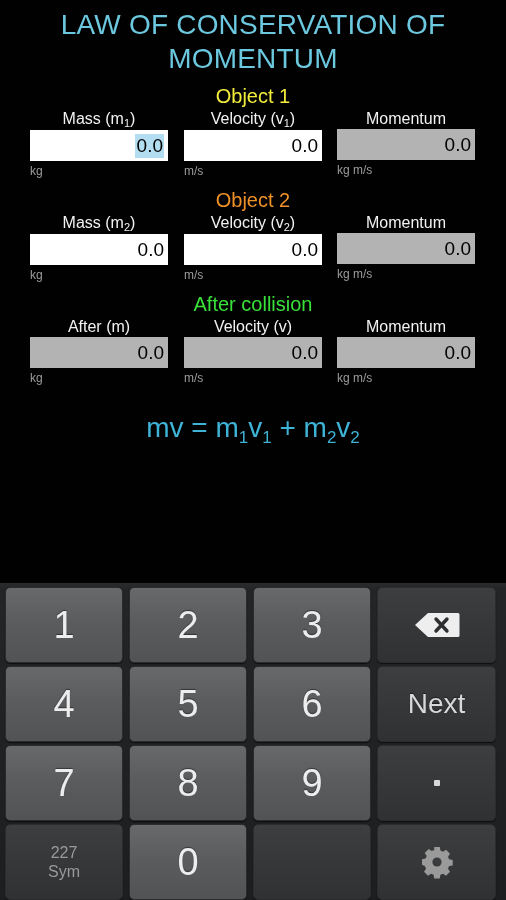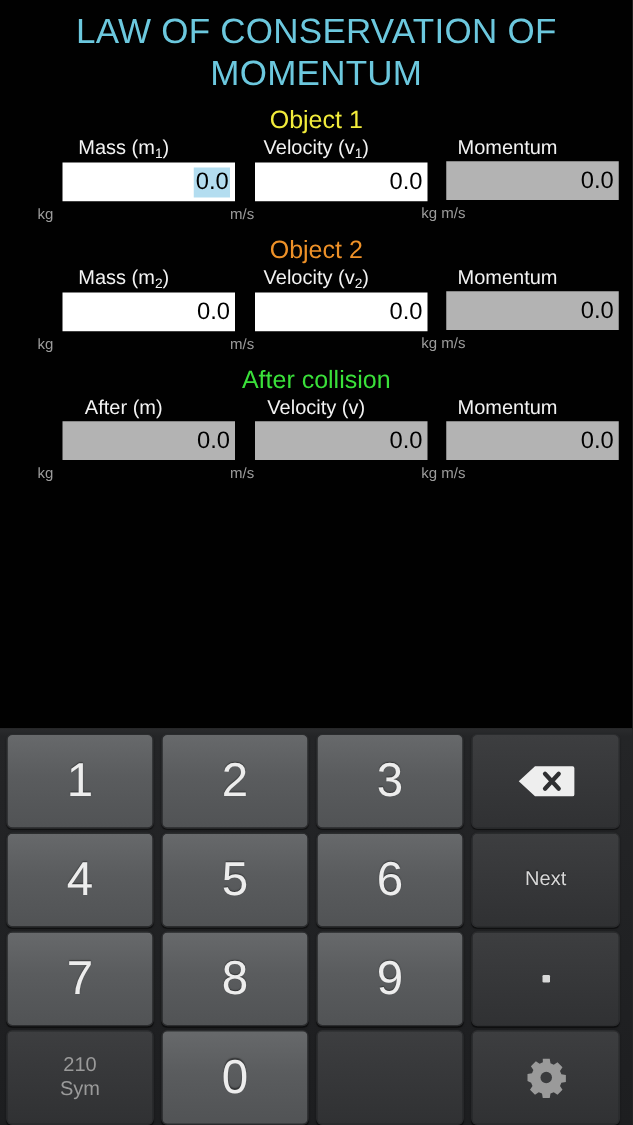--- a/index.html
+++ b/index.html
@@ -2,21 +2,21 @@
 <html><head>
 <meta charset="utf-8">
 <style>
   * { box-sizing: border-box; margin: 0; padding: 0; }
   html, body {
     width: 506px; height: 900px;
     background: #000;
     font-family: "Liberation Sans", sans-serif;
     overflow: hidden;
   }
-  #app { position: relative; width: 506px; height: 900px; background: #a3a3a3; }
+  #app { position: relative; width: 506px; height: 900px; background: #ffffff; }
 
   
   .form-area {
     position: absolute; left: 0; top: 0; width: 506px; height: 583px;
     background: #010101;
   }
 
   .title {
     text-align: center;
     color: #6cc8de;
@@ -60,21 +60,20 @@
     width: 138px;
     display: flex;
     align-items: center;
     justify-content: flex-end;
     padding-right: 4px;
     font-size: 19px;
     color: #000;
     border: 0;
     outline: none;
     text-align: right;
-    margin-left: 20px;
   }
   .field.editable { background: #ffffff; }
   .field.readonly { background: #b3b3b3; }
 
   .value-sel {
     background: #b3ddf0;
     padding: 2px 1px 3px 2px;
     line-height: 19px;
   }
 
@@ -120,21 +119,21 @@
   .key.digit {
     background: linear-gradient(#67696b, #5a5c5e 45%, #515355);
     color: #ededed;
     font-size: 38px;
     text-shadow: 0 -1px 1px rgba(0,0,0,0.45);
   }
   .key.fn {
     background: linear-gradient(#3d3e40, #37383a 45%, #303133);
     color: #d8d8d8;
   }
-  .key.fn.next { font-size: 16px; text-shadow: 0 -1px 1px rgba(0,0,0,0.5); }
+  .key.fn.next { font-size: 28px; text-shadow: 0 -1px 1px rgba(0,0,0,0.5); }
   .key.fn.dot { font-size: 38px; }
   .key.blank { background: linear-gradient(#3d3e40, #37383a 45%, #303133); }
 
   .sym-label {
     color: #9a9a9a;
     font-size: 16px;
     line-height: 19px;
     text-align: center;
   }
 
@@ -224,20 +223,21 @@
           <div class="col c3">
             <div class="field-label">Momentum</div>
             <div class="field readonly">
               <span>0.0</span>
             </div>
             <div class="unit">kg m/s</div>
           </div>
         </div>
       </div>
 
+    <div class="formula" id="formula" style="margin-top: 22px;"><span>mv = m</span><sub>1</sub><span>v</span><sub>1</sub><span> + m</span><sub>2</sub><span>v</span><sub>2</sub></div>
   </div>
 
   <div class="keyboard" id="keyboard">
       <div class="krow">
         <div class="key digit">
           <span>1</span>
         </div>
         <div class="key digit">
           <span>2</span>
         </div>
@@ -275,21 +275,21 @@
         <div class="key digit">
           <span>9</span>
         </div>
         <div class="key fn dot">
           <span class="dot-glyph"></span>
         </div>
       </div>
       <div class="krow">
         <div class="key fn">
           <div class="sym-label">
-            <div>210</div>
+            <div>227</div>
             <div>Sym</div>
           </div>
         </div>
         <div class="key digit">
           <span>0</span>
         </div>
         <div class="key blank"></div>
         <div class="key fn">
           <svg class="gear" viewBox="0 0 34 34">
             <path fill="#9a9a9a" d="M14.2 2h5.6l.6 3.6 2.6 1.1 3-2 4 4-2 3 1.1 2.6 3.6.6v5.6l-3.6.6-1.1 2.6 2 3-4 4-3-2-2.6 1.1-.6 3.6h-5.6l-.6-3.6-2.6-1.1-3 2-4-4 2-3-1.1-2.6L2 19.8v-5.6l3.6-.6 1.1-2.6-2-3 4-4 3 2 2.6-1.1z"></path>

